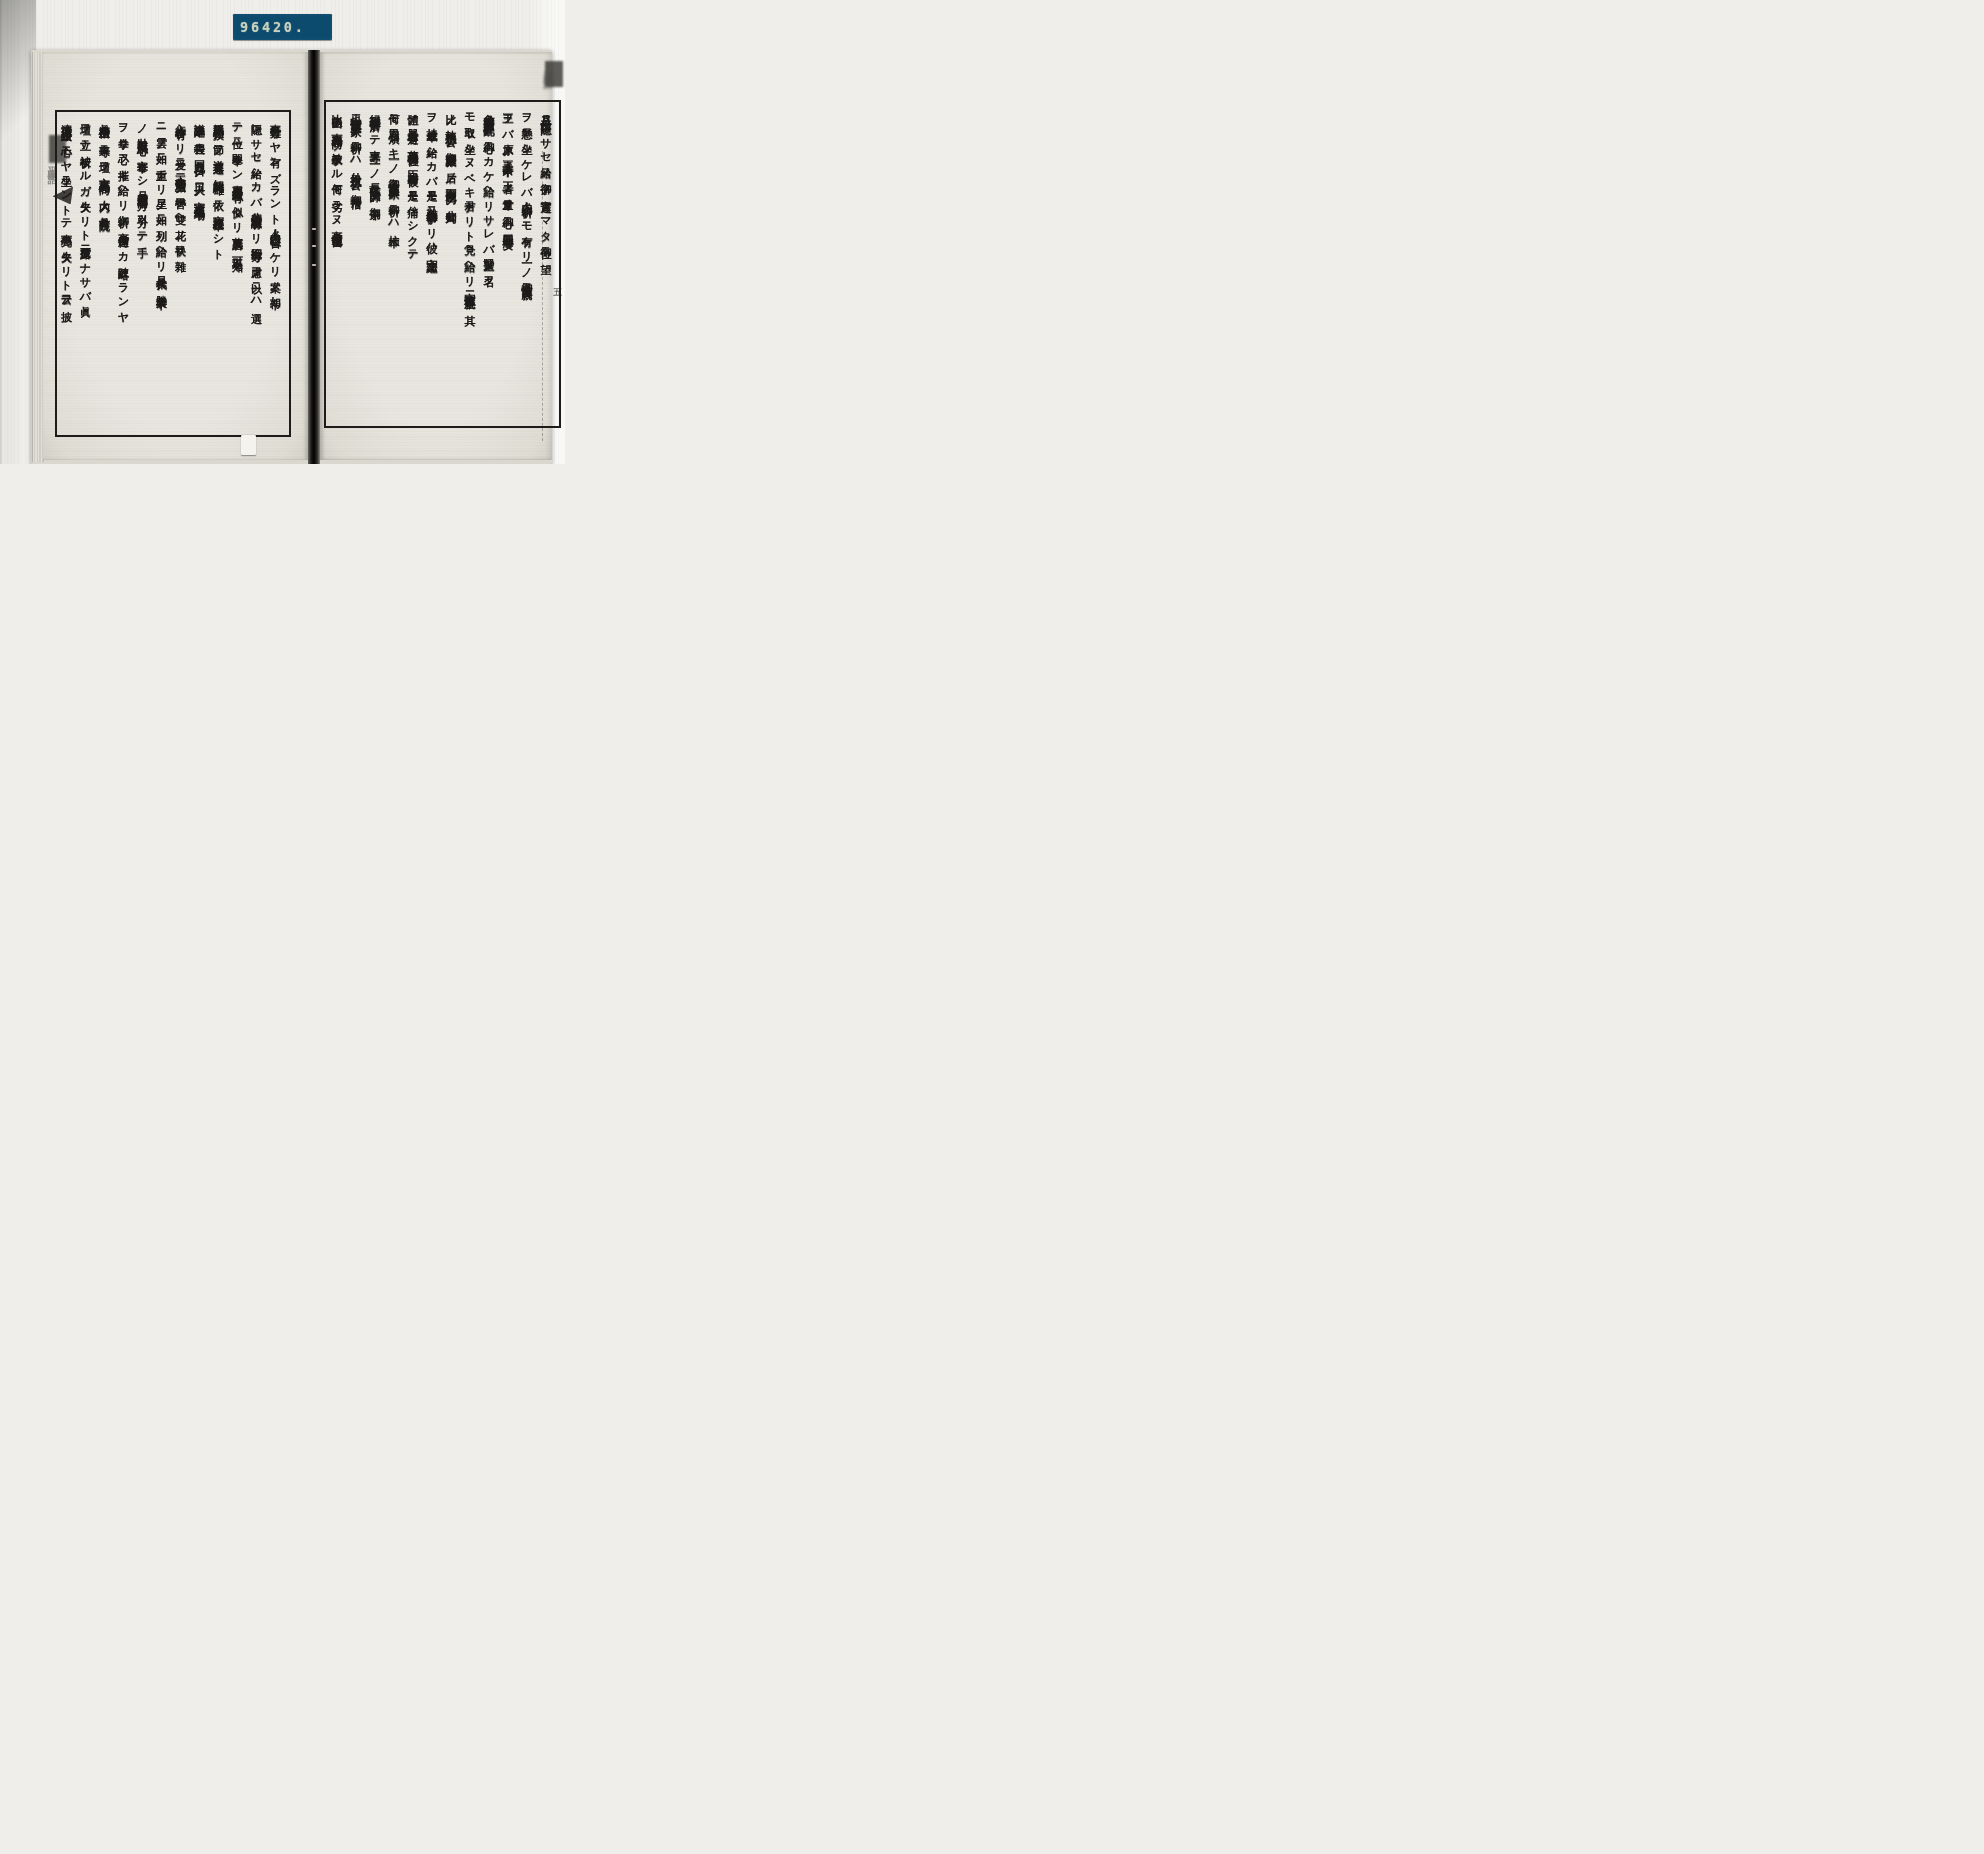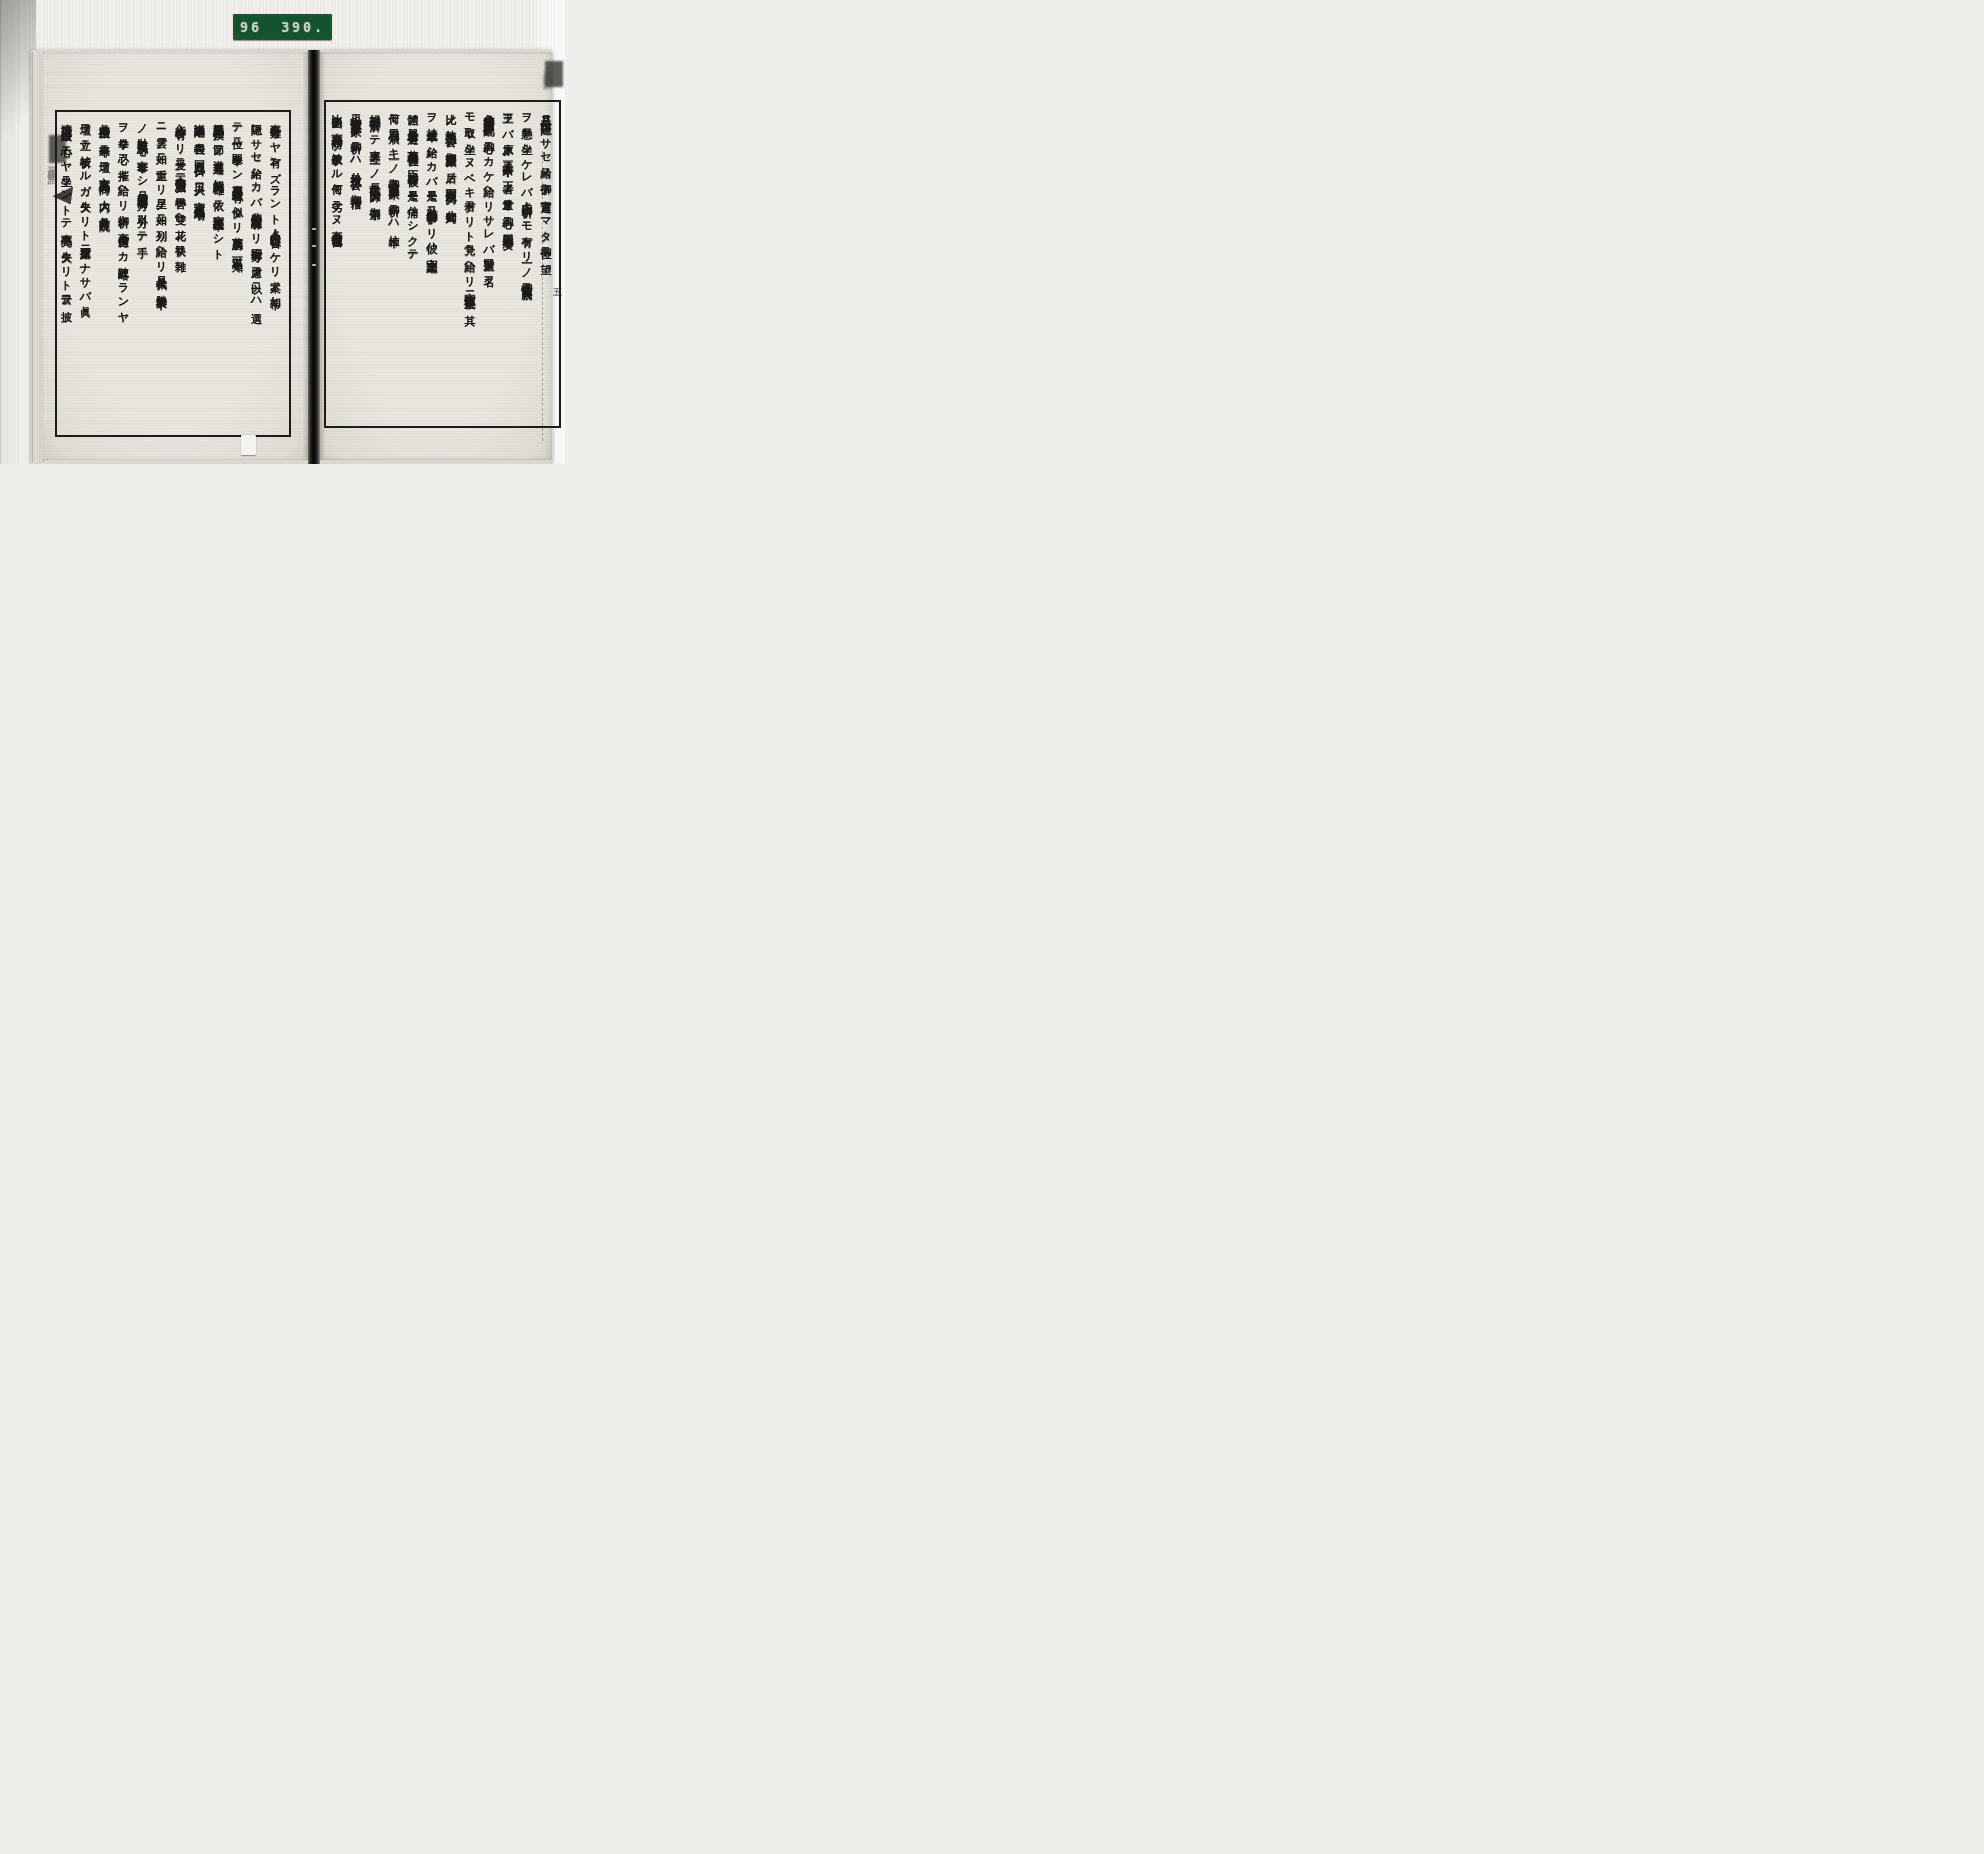--- a/index.html
+++ b/index.html
@@ -19,23 +19,23 @@
   }
   .corner-shadow{
     position:absolute;left:0;top:0;width:36px;height:167px;
     background:linear-gradient(135deg, rgba(20,20,20,0.35), rgba(20,20,20,0) 70%);
     pointer-events:none;
   }
 
   
   .counter{
     position:absolute;left:233px;top:13.5px;width:99px;height:26px;
-    background:#14532d;border-radius:1.2px;
+    background:#0c4a6e;border-radius:1.2px;
     box-shadow:inset 0 0 5.6px rgba(255,255,255,0.06), 0 0.4px 0.8px rgba(0,0,0,0.4);
-    display:flex;align-items:center;justify-content:space-between;
+    display:flex;align-items:center;justify-content:flex-start;
     padding:0 7.1px;box-sizing:border-box;
   }
   .digits{
     font-family:"DejaVu Sans Mono",monospace;
     font-size:13.5px;font-weight:bold;color:#c9d1bd;
     letter-spacing:2.8px;text-shadow:0 0 1.2px rgba(220,230,200,0.55);
     filter:blur(0.1px);
   }
 
   
@@ -111,21 +111,21 @@
   }
 </style>
 </head>
 <body>
 
 <div class="streaks"></div>
 <div class="corner-shadow"></div>
 
 <div class="counter">
   <span class="digits">96</span>
-  <span class="digits">390.</span>
+  <span class="digits">420.</span>
 </div>
 
 <div class="book">
   <div class="page-edges-left"></div>
 
   <div class="page left">
     <div class="smudge" style="left:5.6px;top:83px;width:17.5px;height:28px;"></div>
     <div class="edge-title left-page">平家物語</div>
     <div class="fold-triangle"></div>
     <div class="frame left">

